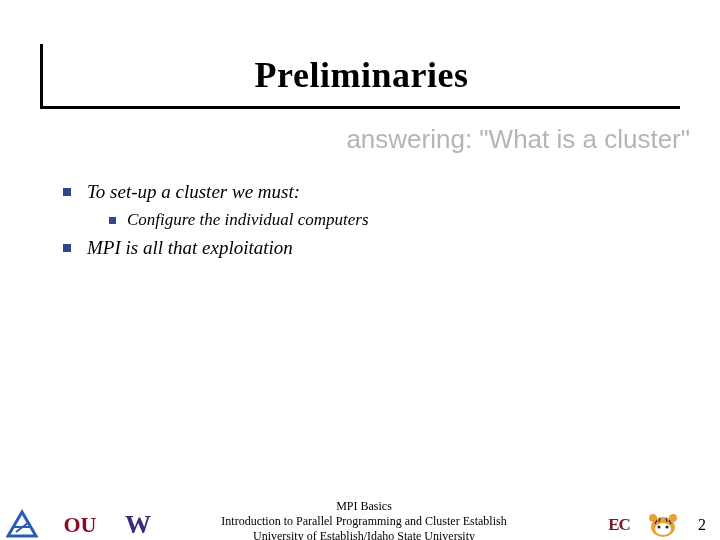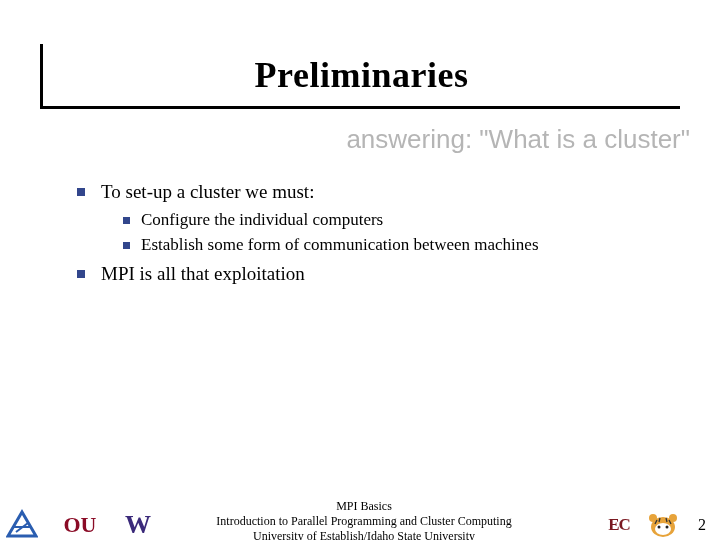--- a/index.html
+++ b/index.html
@@ -31,25 +31,26 @@
     right: 30px;
     top: 100px;
     color: #b5b5b5;
     font-family: Arial, Helvetica, sans-serif;
     font-size: 26px;
   }
 
   
   .body {
     position: absolute;
-    left: 73px;
+    left: 59px;
     top: 155px;
     width: 600px;
     font-size: 19px;
     line-height: 1.4;
+    font-style: italic;
   }
   ul.outer { list-style: none; }
   ul.outer > li { position: relative; padding-left: 28px; margin-bottom: 4px; }
   ul.outer > li::before {
     content: "";
     position: absolute;
     left: 4px;
     top: 9px;
     width: 8px;
     height: 8px;
@@ -122,21 +123,20 @@
   </div>
 
   <div class="subtitle">answering: "What is a cluster"</div>
 
   <div class="body">
     <ul class="outer">
       <li>
         <span>To set-up a cluster we must:</span>
         <ul class="inner">
           <li><span>Configure the individual computers</span></li>
-          <li><span>Establish some form of communication between machines</span></li>
         </ul>
       </li>
       <li>
         <span>MPI is all that exploitation</span>
       </li>
     </ul>
   </div>
 
   <div class="footer">
     <div class="footer-logos-left">
@@ -146,21 +146,21 @@
           <path d="M10 23 L22 14" stroke="#2a5db0" stroke-width="2"></path>
           <path d="M7 18 L25 18" stroke="#2a5db0" stroke-width="2"></path>
         </svg>
       </div>
       <div class="logo ou">OU</div>
       <div class="logo w">W</div>
     </div>
 
     <div class="footer-text">
       <div>MPI Basics</div>
-      <div>Introduction to Parallel Programming and Cluster Computing</div>
+      <div>Introduction to Parallel Programming and Cluster Establish</div>
       <div>University of Establish/Idaho State University</div>
     </div>
 
     <div class="footer-logos-right">
       <div class="logo ec">EC</div>
       <div class="logo tiger">
         <svg viewBox="0 0 34 30">
           <ellipse cx="17" cy="17" rx="12" ry="10" fill="#e7a33a"></ellipse>
           <ellipse cx="17" cy="19" rx="8" ry="6" fill="#fff"></ellipse>
           <circle cx="7" cy="8" r="4" fill="#e7a33a"></circle>

